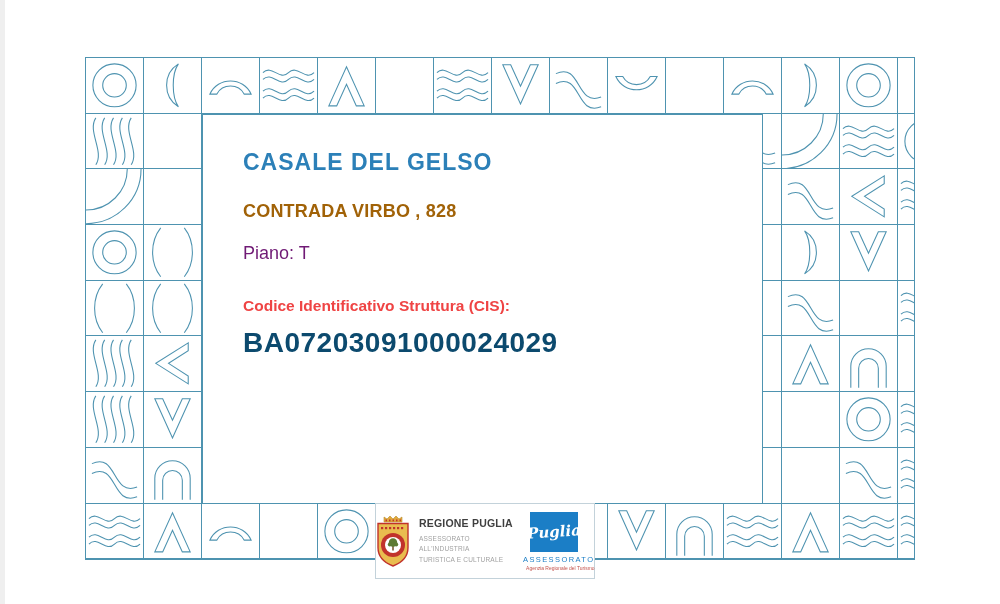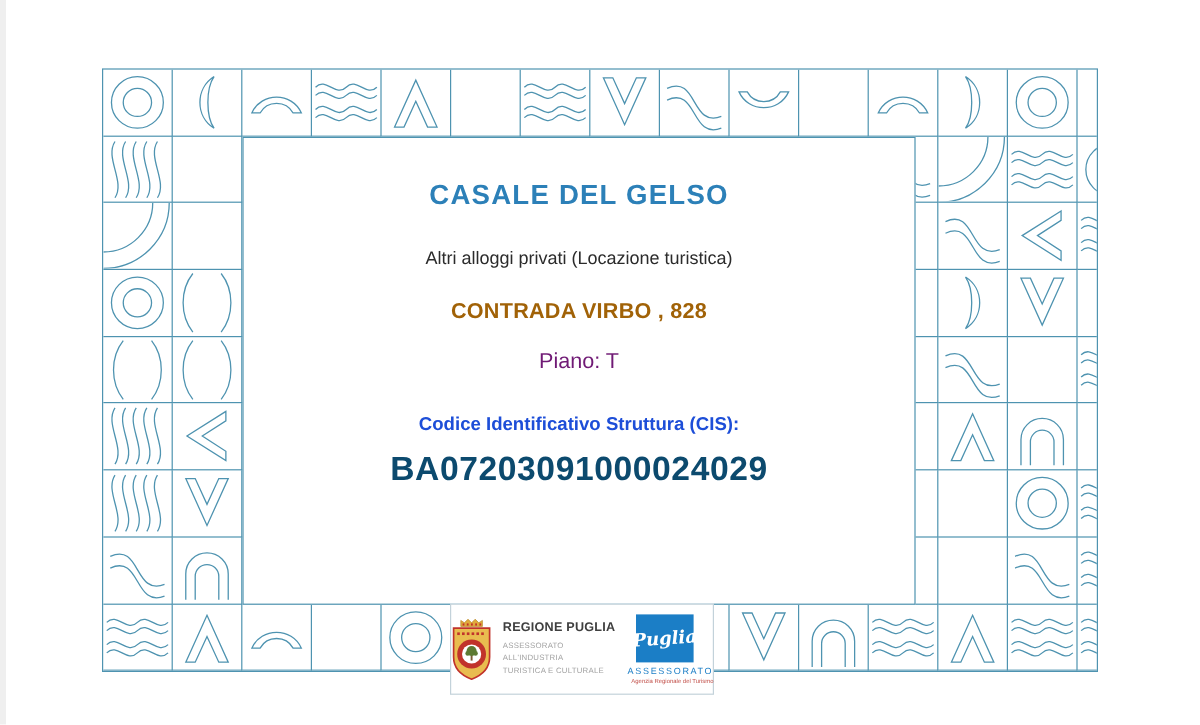--- a/index.html
+++ b/index.html
@@ -12,21 +12,21 @@
         border:1px solid #4e93b0;background:#fff;overflow:hidden;box-sizing:border-box;}
   .tiles{position:absolute;left:0;top:0;width:870px;height:503px;display:grid;
          grid-template-columns:repeat(15,58px);grid-template-rows:repeat(9,55.7px);}
   .tile{border-right:1px solid #4e93b0;border-bottom:1px solid #4e93b0;box-sizing:border-box;
         overflow:hidden;display:flex;align-items:center;justify-content:center;}
   .tile svg{width:100%;height:100%;}
   .tile svg *{fill:none;stroke:#4e93b0;stroke-width:1.1;}
 
   
   .panel{position:absolute;left:116px;top:56px;width:561px;height:390px;background:#fff;
-         border:1px solid #4e93b0;box-sizing:border-box;z-index:2;text-align:center;}
+         border:1px solid #4e93b0;box-sizing:border-box;z-index:2;padding-left:40px;}
   .title{margin-top:34px;font-size:23px;font-weight:bold;letter-spacing:1px;}
   .subtitle{margin-top:31px;font-size:15px;color:#2b2b2b;}
   .addr{font-size:18px;font-weight:bold;color:#a16207;letter-spacing:0.2px;}
   .addr1{margin-top:25px;}
   .addr2{margin-top:3px;}
   .piano{margin-top:21px;font-size:18px;color:#701a75;}
   .cis-label{margin-top:33px;font-size:15.5px;font-weight:bold;}
   .cis-code{margin-top:12px;font-size:28px;font-weight:bold;letter-spacing:0.5px;}
 
   
@@ -457,24 +457,23 @@
             <path d="M3,15 C12,6 20,24 29,15 C38,6 46,24 55,15"></path>
             <path d="M3,22 C12,13 20,31 29,22 C38,13 46,31 55,22"></path>
             <path d="M3,34 C12,25 20,43 29,34 C38,25 46,43 55,34"></path>
             <path d="M3,41 C12,32 20,50 29,41 C38,32 46,50 55,41"></path>
           </svg>
         </div>
       </div>
 
     <div class="panel">
       <div class="title accent" style="color: rgb(44, 128, 184);">CASALE DEL GELSO</div>
-      <div class="subtitle">Altri alloggi privati (Locazione turistica)</div>
       <div class="addr addr1">CONTRADA VIRBO , 828</div>
       <div class="piano">Piano: T</div>
-      <div class="cis-label accent" style="color: #1d4ed8;">Codice Identificativo Struttura (CIS):</div>
+      <div class="cis-label accent" style="color: #ef4444;">Codice Identificativo Struttura (CIS):</div>
       <div class="cis-code accent" style="color: #0c4a6e;">BA07203091000024029</div>
     </div>
   </div>
 
   <div class="logo-box">
     <svg class="crest" width="34" height="54" viewBox="0 0 34 54">
       <path d="M8,8 V3 l3,2 3,-3 3,3 3,-3 3,3 3,-2 V8 Z" fill="#e0a93c" stroke="#b98a2a" stroke-width="0.6"></path>
       <rect x="9.5" y="5.5" width="1.5" height="1.8" fill="#c1332b"></rect>
       <rect x="13" y="5.5" width="1.5" height="1.8" fill="#c1332b"></rect>
       <rect x="16.5" y="5.5" width="1.5" height="1.8" fill="#c1332b"></rect>

